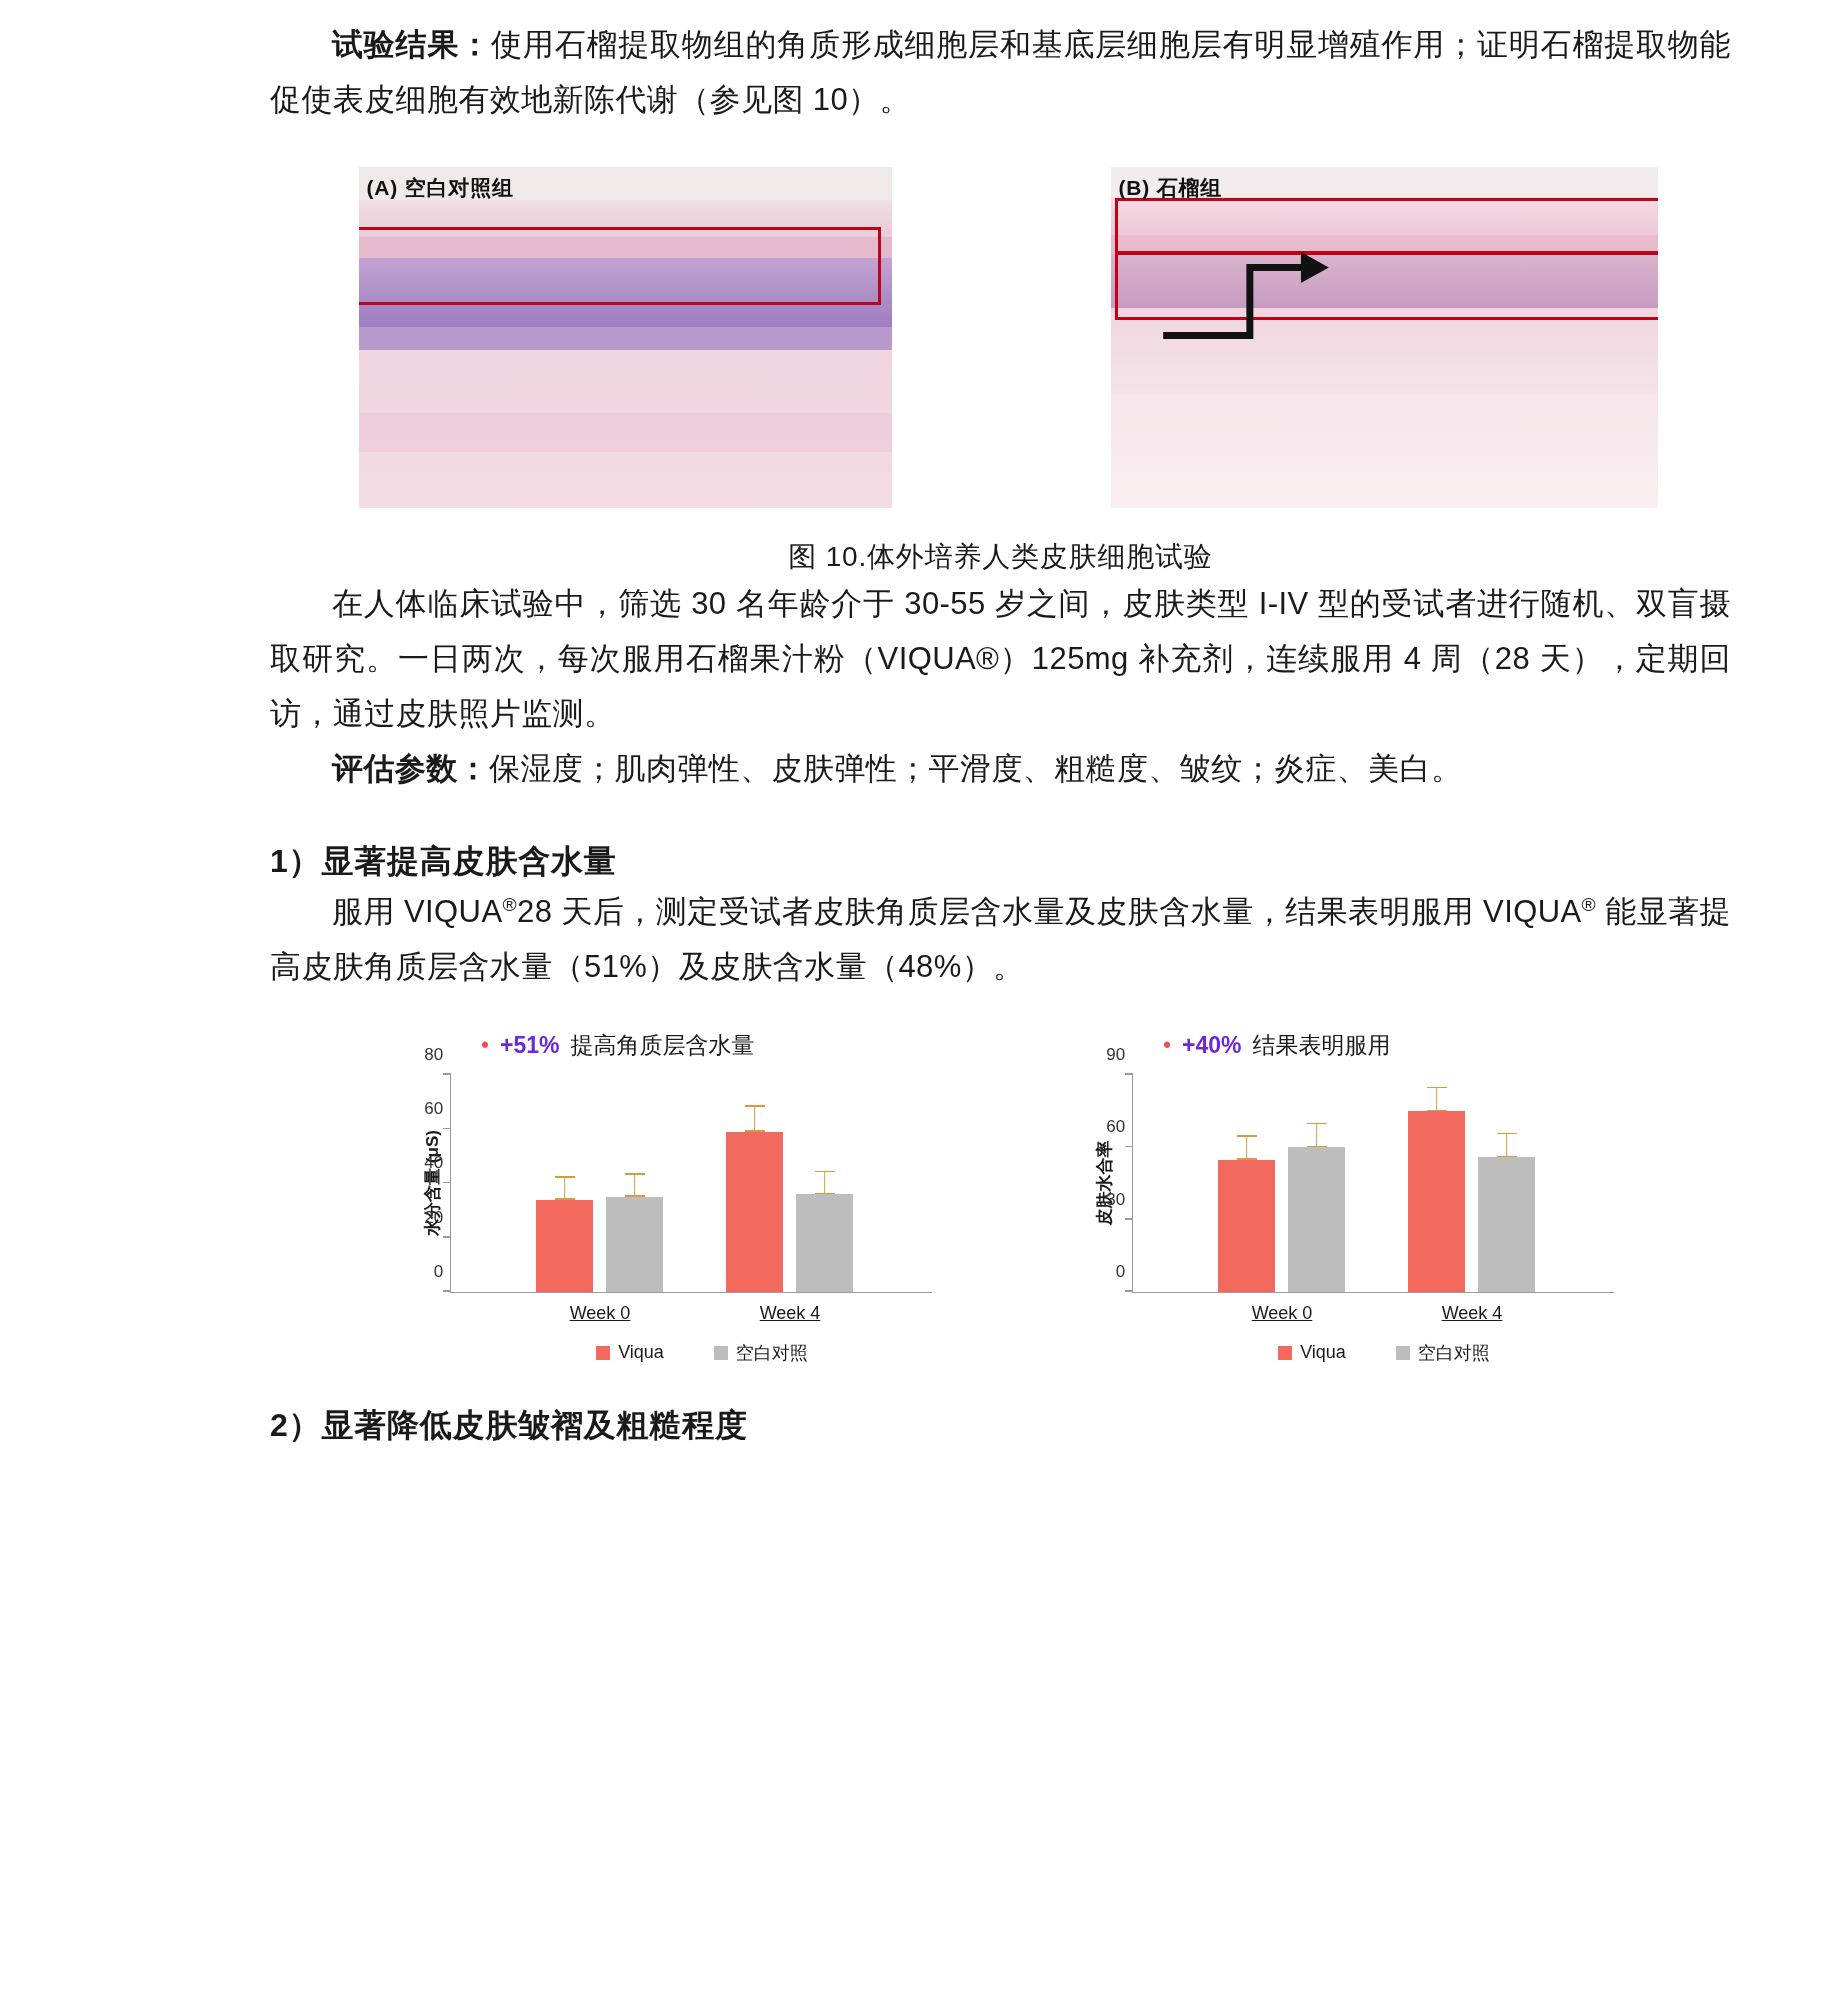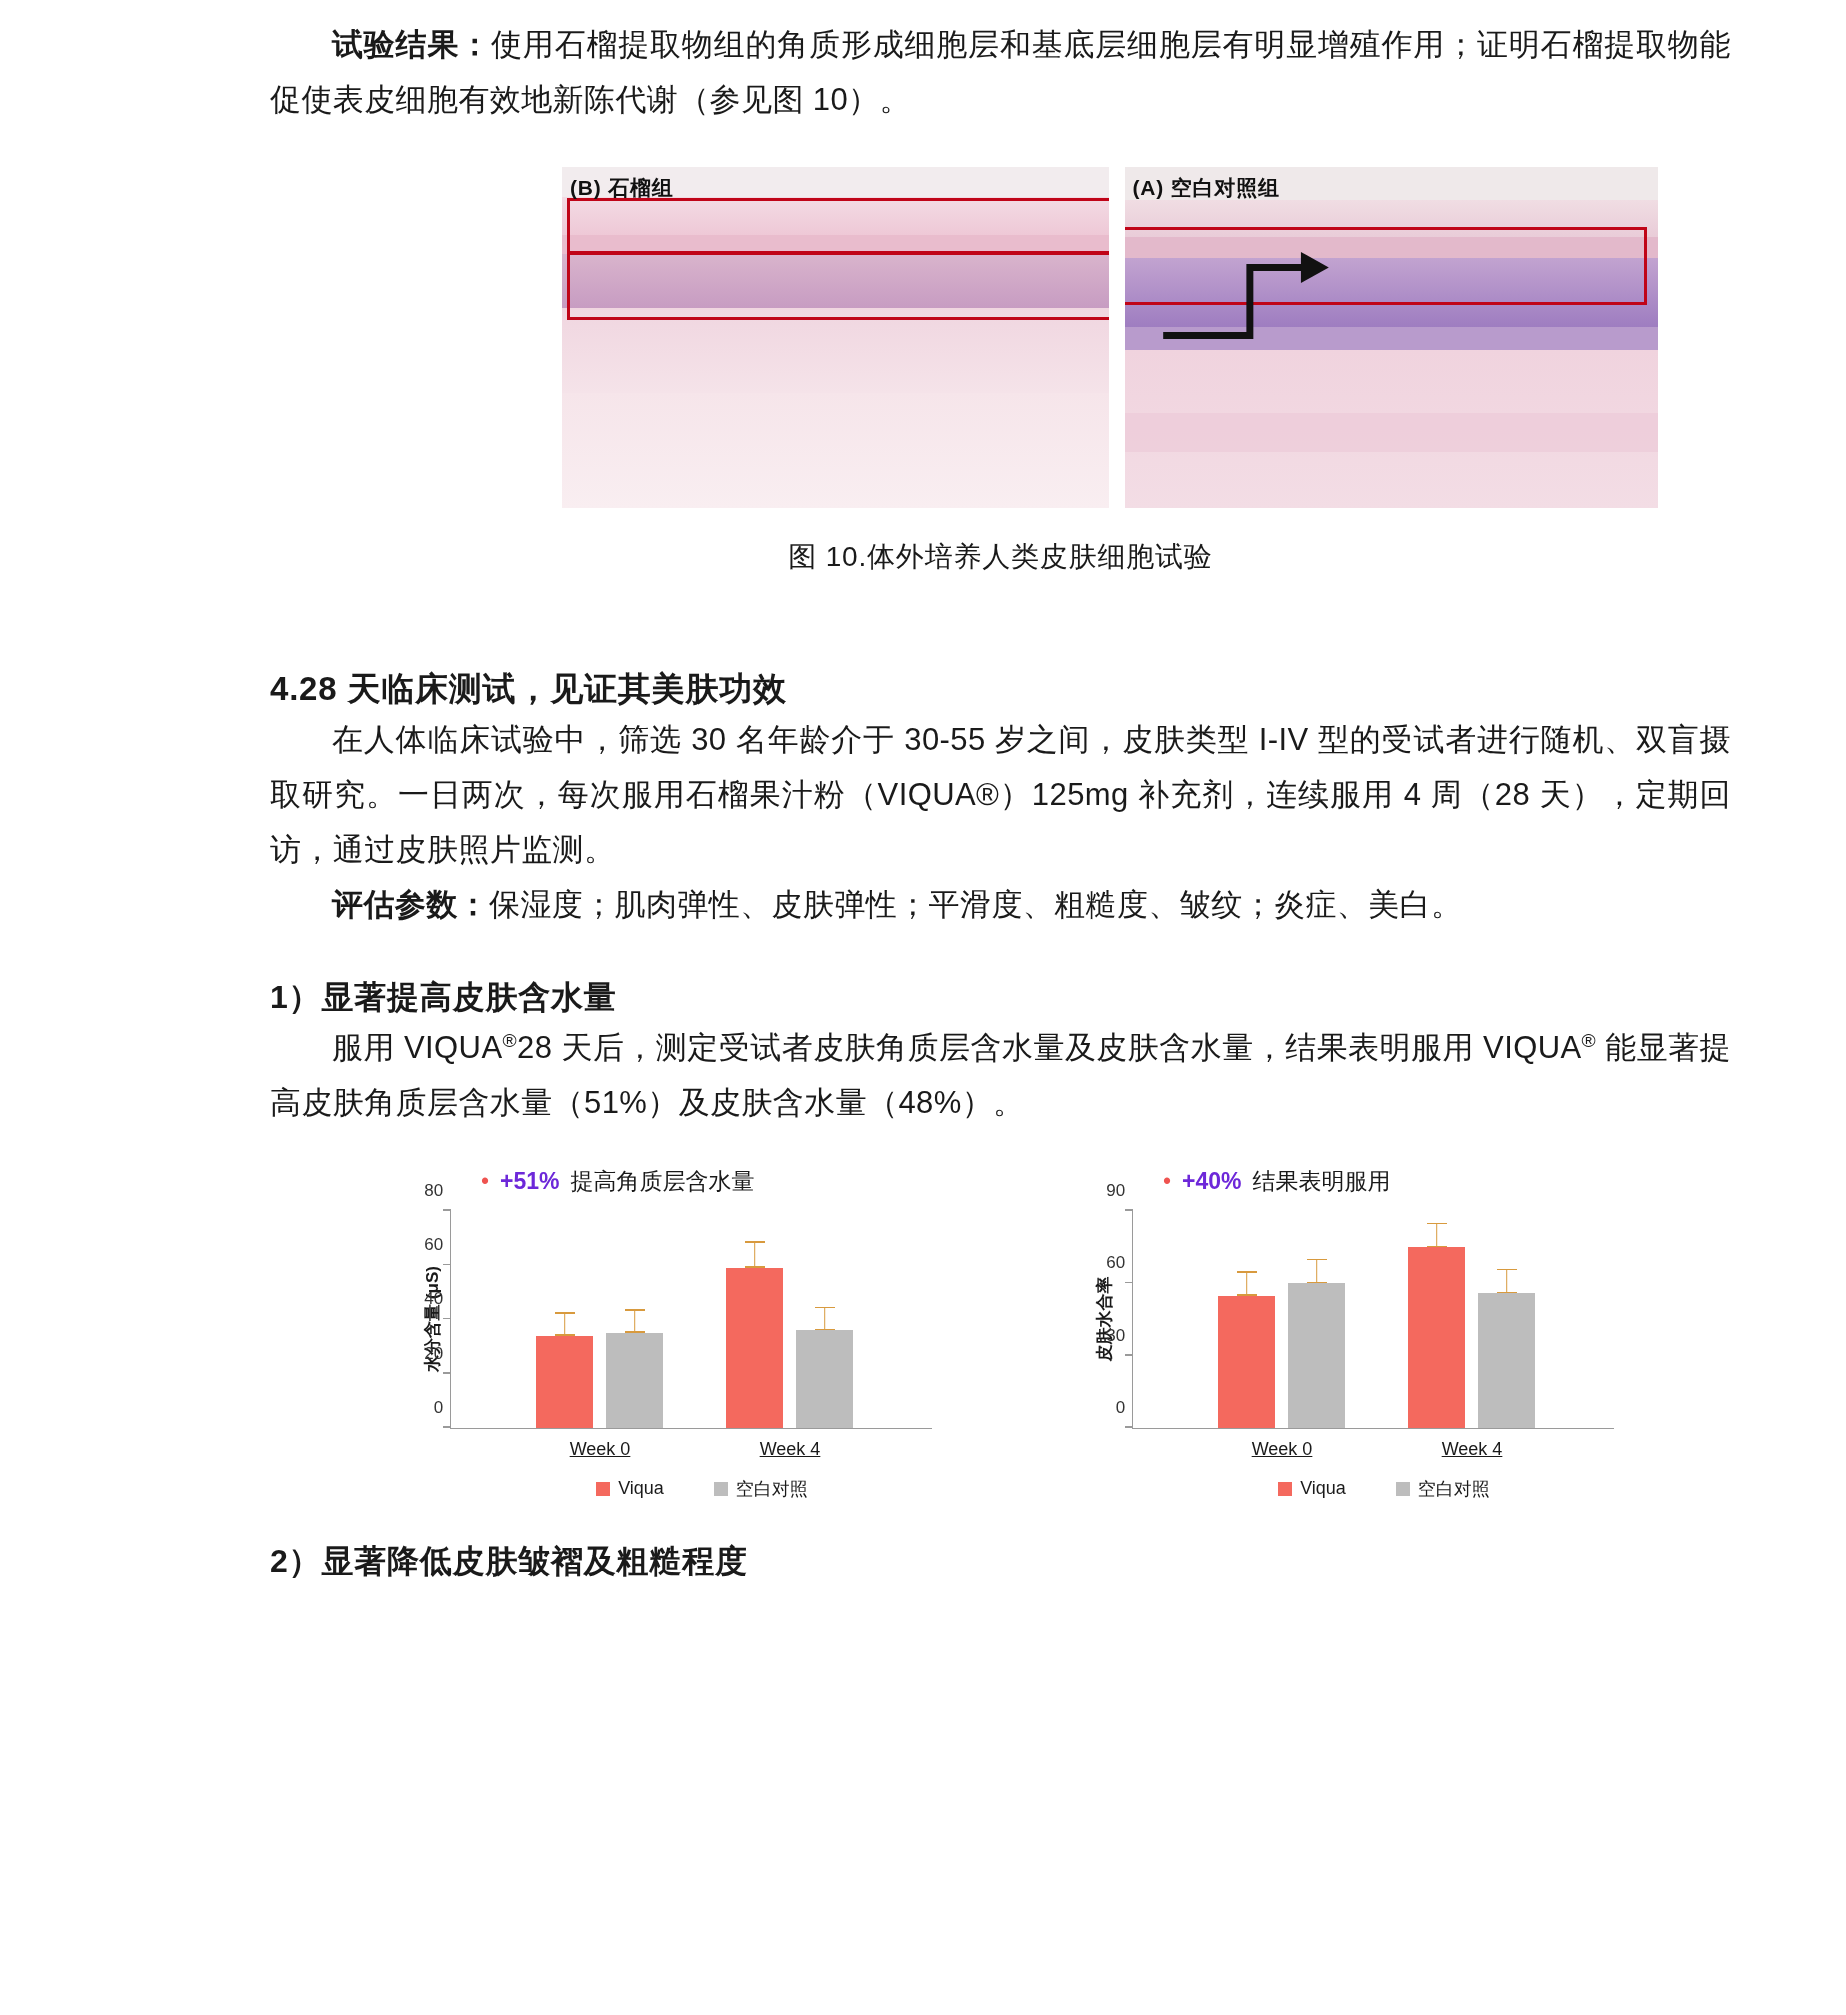--- a/index.html
+++ b/index.html
@@ -208,59 +208,58 @@
 <body>
 
 <div class="page">
 
   <p class="body-text indent">
     <span class="bold">试验结果：</span><span>使用石榴提取物组的角质形成细胞层和基底层细胞层有明显增殖作用；证明石榴提取物能促使表皮细胞有效地新陈代谢（参见图 10）。</span>
   </p>
 
   <div class="figure-block">
 
-    <div class="micrograph mg-b">
-      <div class="tissue" style="background:#f8f0f3;">
-        <div class="band" style="top:0;height:29.5px;background:#f2ecee;"></div>
-        <div class="band" style="top:29.5px;height:39px;background:linear-gradient(180deg,#f3dbe4,#eec8d6);"></div>
-        <div class="band" style="top:68px;height:20px;background:#e9bccd;"></div>
-        <div class="band" style="top:87px;height:54px;background:linear-gradient(180deg,#d9b4cc,#c79cc2);"></div>
-        <div class="band" style="top:141px;height:85px;background:linear-gradient(180deg,#f0d6e0,#f5e3e9);"></div>
-        <div class="band" style="top:226px;height:115px;background:linear-gradient(180deg,#f6e5ea,#f9eef1);"></div>
-      </div>
-      <div class="mg-label">(B) 石榴组</div>
-      <div class="redbox" style="left:4.7px;top:31px;width:674px;height:56px;"></div>
-      <div class="redbox" style="left:4.7px;top:85px;width:674px;height:68px;"></div>
-    </div>
-
     <div class="micrograph mg-a">
       <div class="tissue" style="background:#f6eef1;">
         <div class="band" style="top:0;height:33px;background:#efe9ea;"></div>
         <div class="band" style="top:33px;height:37px;background:linear-gradient(180deg,#f0dde3,#e9ccd8);"></div>
         <div class="band" style="top:70px;height:25px;background:#e3b9cb;"></div>
         <div class="band" style="top:91px;height:71px;background:linear-gradient(180deg,#c2a3d0,#9d7cc0);"></div>
         <div class="band" style="top:160px;height:26px;background:#b89bcc;"></div>
         <div class="band" style="top:183px;height:158px;background:linear-gradient(180deg,#f0d3de,#f3dde5);"></div>
         <div class="band" style="top:246px;height:39px;background:#eccbd9;opacity:.7;"></div>
       </div>
       <div class="mg-label">(A) 空白对照组</div>
       <div class="redbox" style="left:-67px;top:60px;width:589px;height:78px;"></div>
     </div>
 
+    <div class="micrograph mg-b">
+      <div class="tissue" style="background:#f8f0f3;">
+        <div class="band" style="top:0;height:29.5px;background:#f2ecee;"></div>
+        <div class="band" style="top:29.5px;height:39px;background:linear-gradient(180deg,#f3dbe4,#eec8d6);"></div>
+        <div class="band" style="top:68px;height:20px;background:#e9bccd;"></div>
+        <div class="band" style="top:87px;height:54px;background:linear-gradient(180deg,#d9b4cc,#c79cc2);"></div>
+        <div class="band" style="top:141px;height:85px;background:linear-gradient(180deg,#f0d6e0,#f5e3e9);"></div>
+        <div class="band" style="top:226px;height:115px;background:linear-gradient(180deg,#f6e5ea,#f9eef1);"></div>
+      </div>
+      <div class="mg-label">(B) 石榴组</div>
+      <div class="redbox" style="left:4.7px;top:31px;width:674px;height:56px;"></div>
+      <div class="redbox" style="left:4.7px;top:85px;width:674px;height:68px;"></div>
+    </div>
+
     <div class="arrow-wrap">
       <svg width="178" height="124" viewBox="0 0 230 160" aria-hidden="true">
         <path d="M8 122 L120 122 L120 34 L196 34" stroke="#111" stroke-width="9" fill="none"></path>
         <path d="M186 14 L222 34 L186 54 Z" fill="#111"></path>
       </svg>
     </div>
   </div>
 
   <div class="fig-caption">图 10.体外培养人类皮肤细胞试验</div>
 
-  <h2 class="section-head">4.28 天临床测试，见证其美肤功效</h2>
 
   <p class="body-text indent para-gap">在人体临床试验中，筛选 30 名年龄介于 30-55 岁之间，皮肤类型 I-IV 型的受试者进行随机、双盲摄取研究。一日两次，每次服用石榴果汁粉（VIQUA®）125mg 补充剂，连续服用 4 周（28 天），定期回访，通过皮肤照片监测。</p>
 
   <p class="body-text indent para-gap">
     <span class="bold">评估参数：</span><span>保湿度；肌肉弹性、皮肤弹性；平滑度、粗糙度、皱纹；炎症、美白。</span>
   </p>
 
   <h3 class="sub-head">1）显著提高皮肤含水量</h3>
 
   <p class="body-text indent para-gap">

